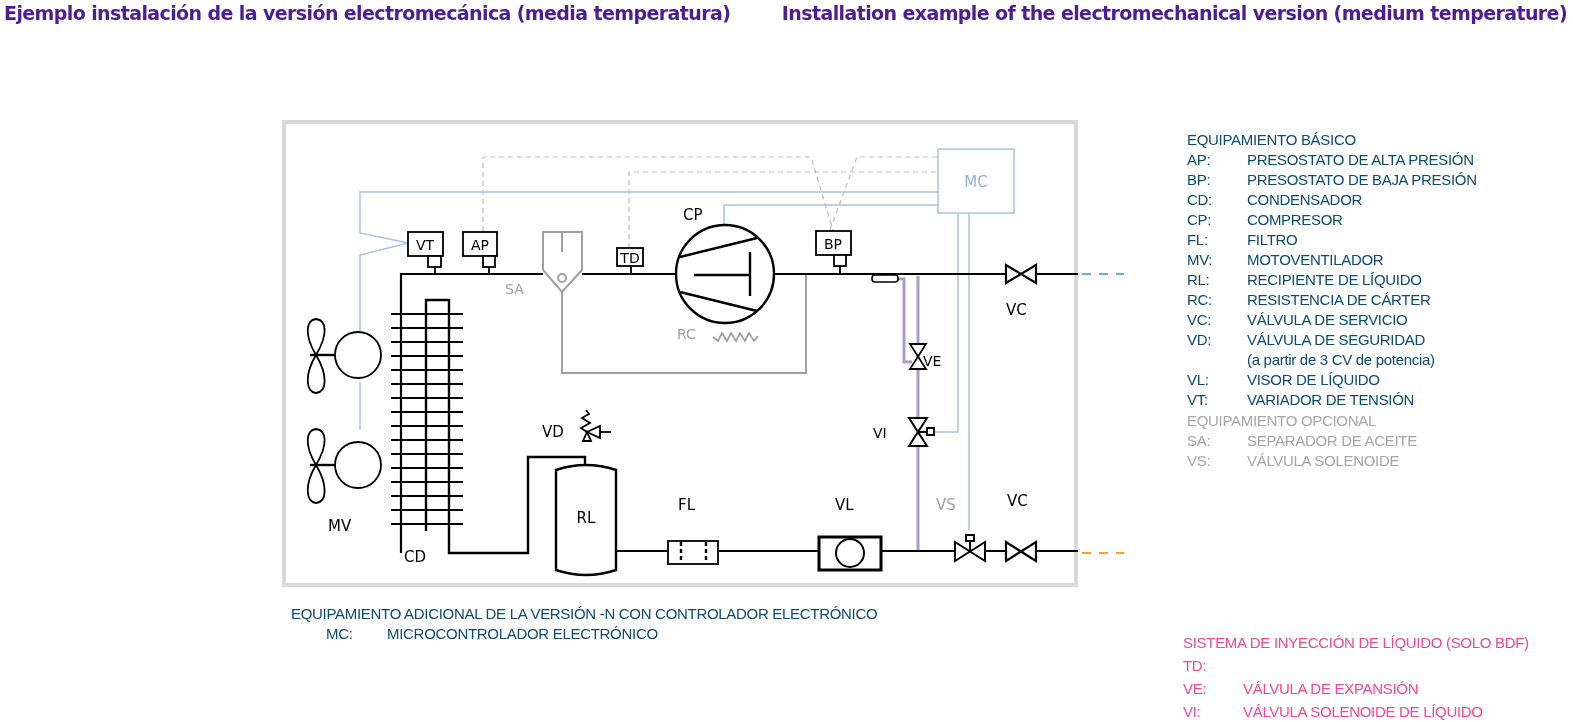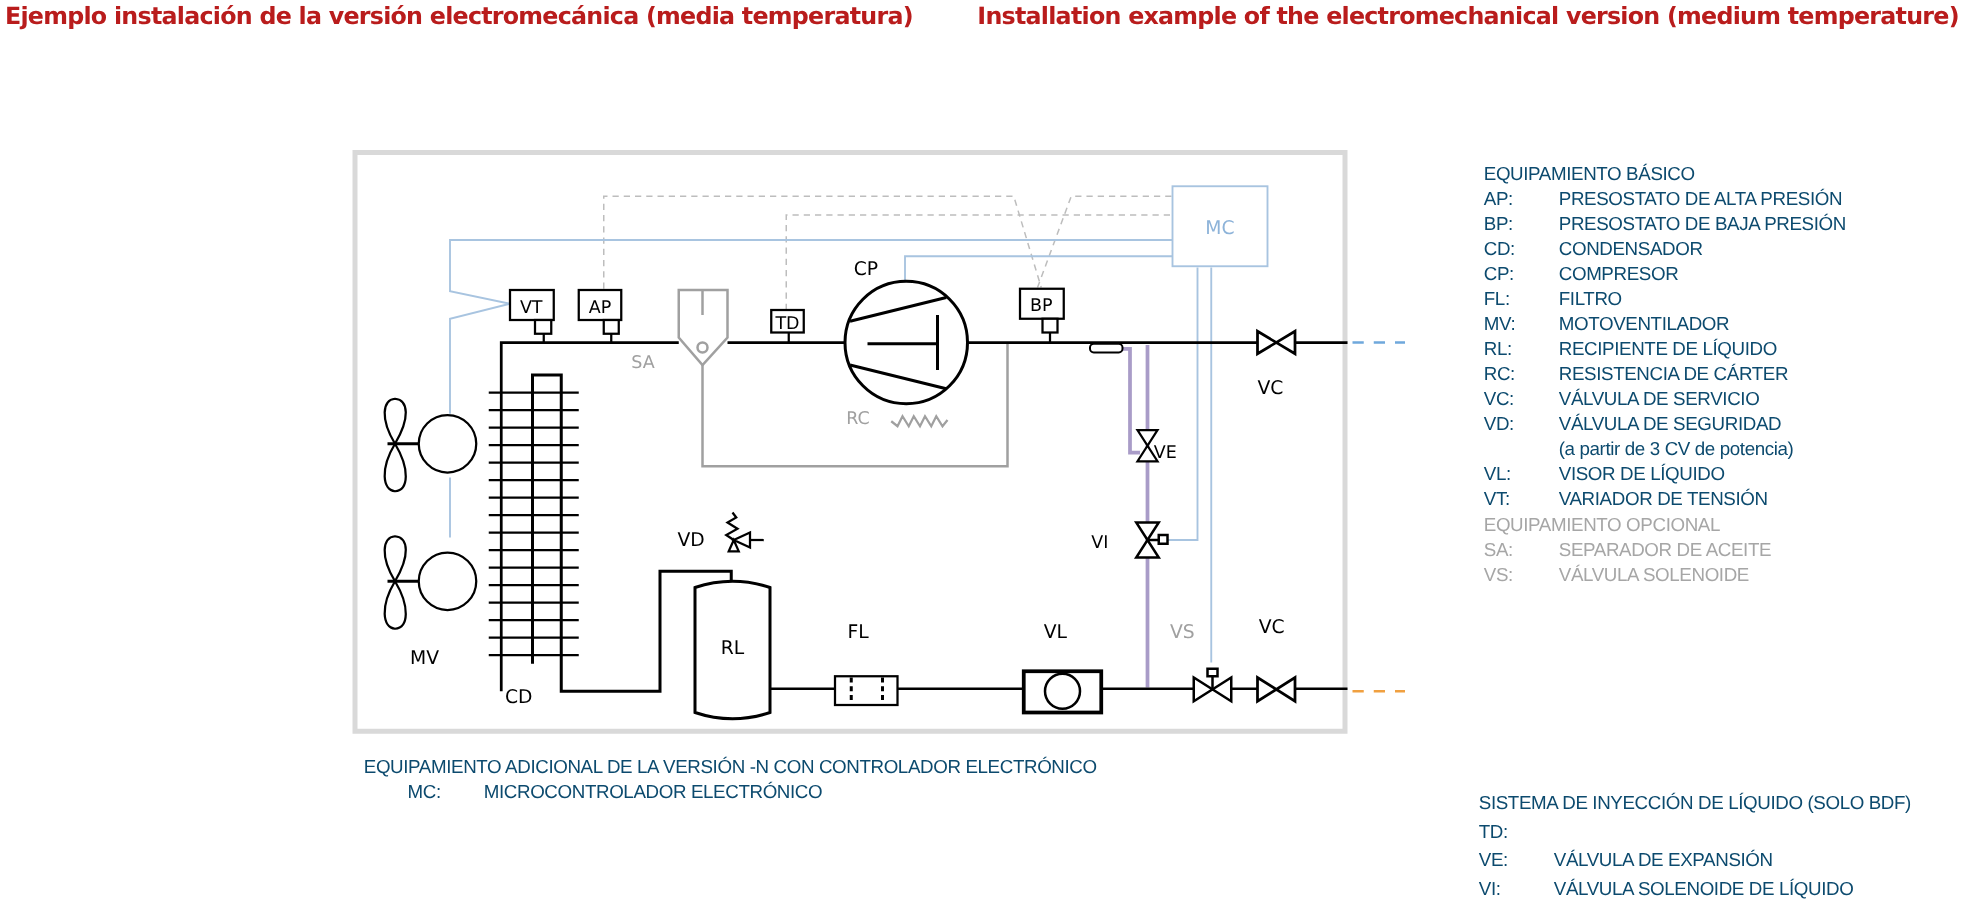--- a/index.html
+++ b/index.html
@@ -1,30 +1,30 @@
 <!DOCTYPE html>
 <html><head>
 <meta charset="utf-8">
 <style>
   html, body { margin: 0; padding: 0; background: #ffffff; }
   body { width: 1573px; height: 722px; position: relative; overflow: hidden; font-family: "Liberation Sans", sans-serif; }
-  .title { position: absolute; top: 2px; font-family: "DejaVu Sans", sans-serif; font-weight: bold; font-size: 19px; color: #b91c1c; letter-spacing: -0.6px; white-space: nowrap; }
+  .title { position: absolute; top: 2px; font-family: "DejaVu Sans", sans-serif; font-weight: bold; font-size: 19px; color: #4c1d95; letter-spacing: -0.6px; white-space: nowrap; }
   #title-es { left: 4px; }
   #title-en { right: 6px; }
   svg#diagram { position: absolute; left: 0; top: 0; }
   svg text { font-family: "DejaVu Sans", sans-serif; }
   .legend { position: absolute; font-size: 15px; line-height: 20px; white-space: nowrap; letter-spacing: -0.3px; }
   .legend .row { display: flex; }
   .legend .code { width: 60px; display: inline-block; }
   .legend .indent { padding-left: 60px; }
   #legend-basic { left: 1187px; top: 130px; color: #0c4a6e; }
   #legend-optional { left: 1187px; top: 411px; color: #a6a6a6; }
   #legend-additional { left: 291px; top: 604px; color: #0c4a6e; }
   #legend-additional .code { width: 61px; margin-left: 35px; }
-  #legend-injection { left: 1183px; top: 631px; color: #0c4a6e; line-height: 23px; }
+  #legend-injection { left: 1183px; top: 631px; color: #ec4899; line-height: 23px; }
   #legend-injection .code { width: 60px; }
 </style>
 </head>
 <body>
 
 <div class="title" id="title-es">Ejemplo instalación de la versión electromecánica  (media temperatura)</div>
 <div class="title" id="title-en">Installation example of the electromechanical version (medium temperature)</div>
 
 <svg id="diagram" width="1573" height="722" viewBox="0 0 1573 722" xmlns="http://www.w3.org/2000/svg">
 

